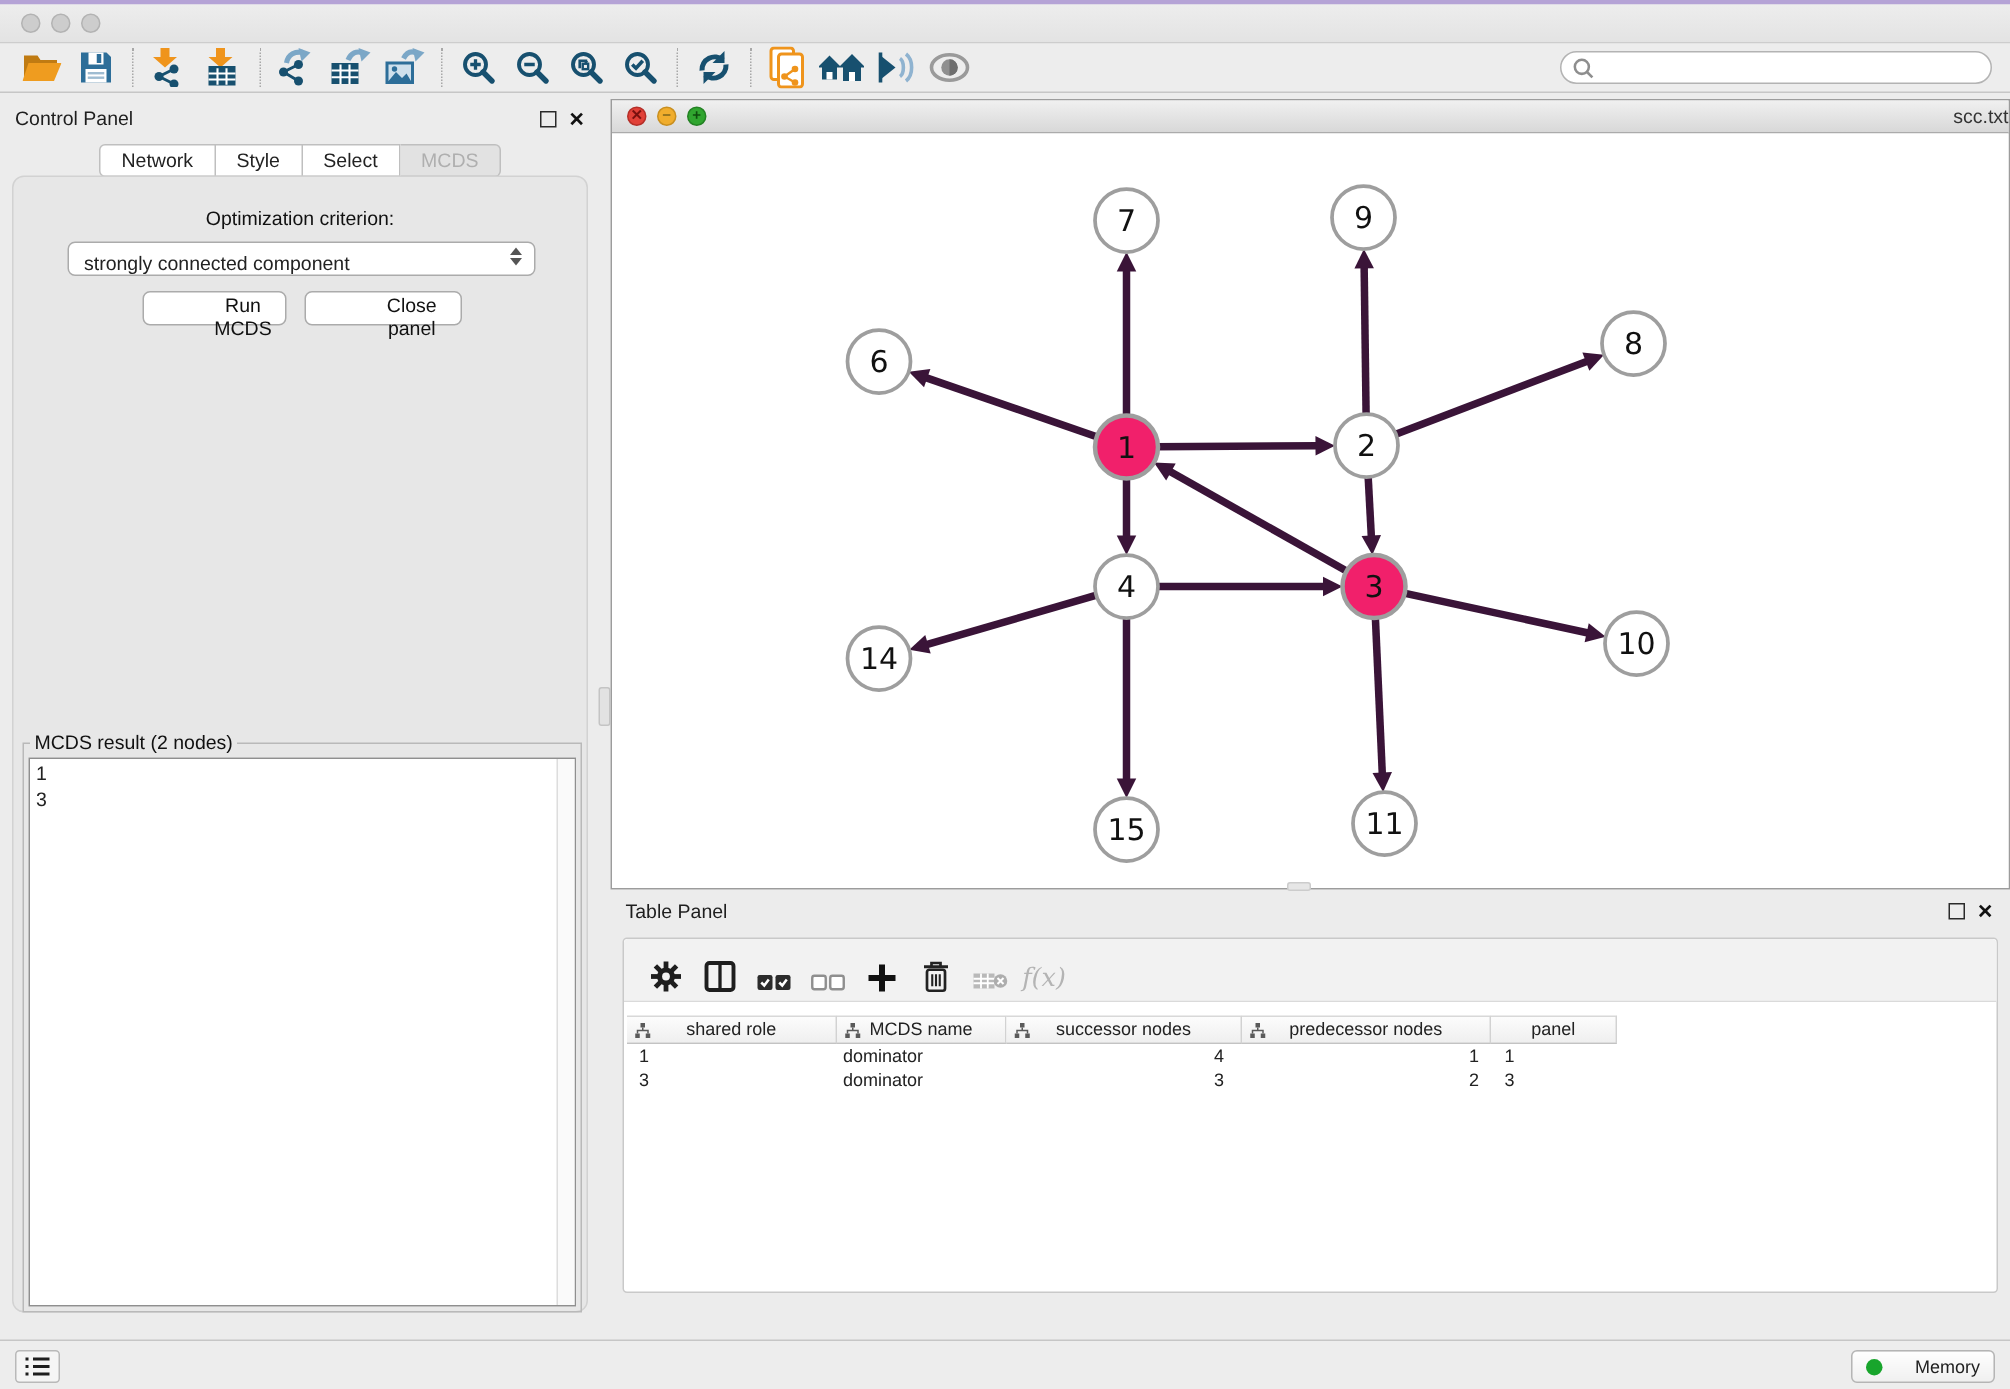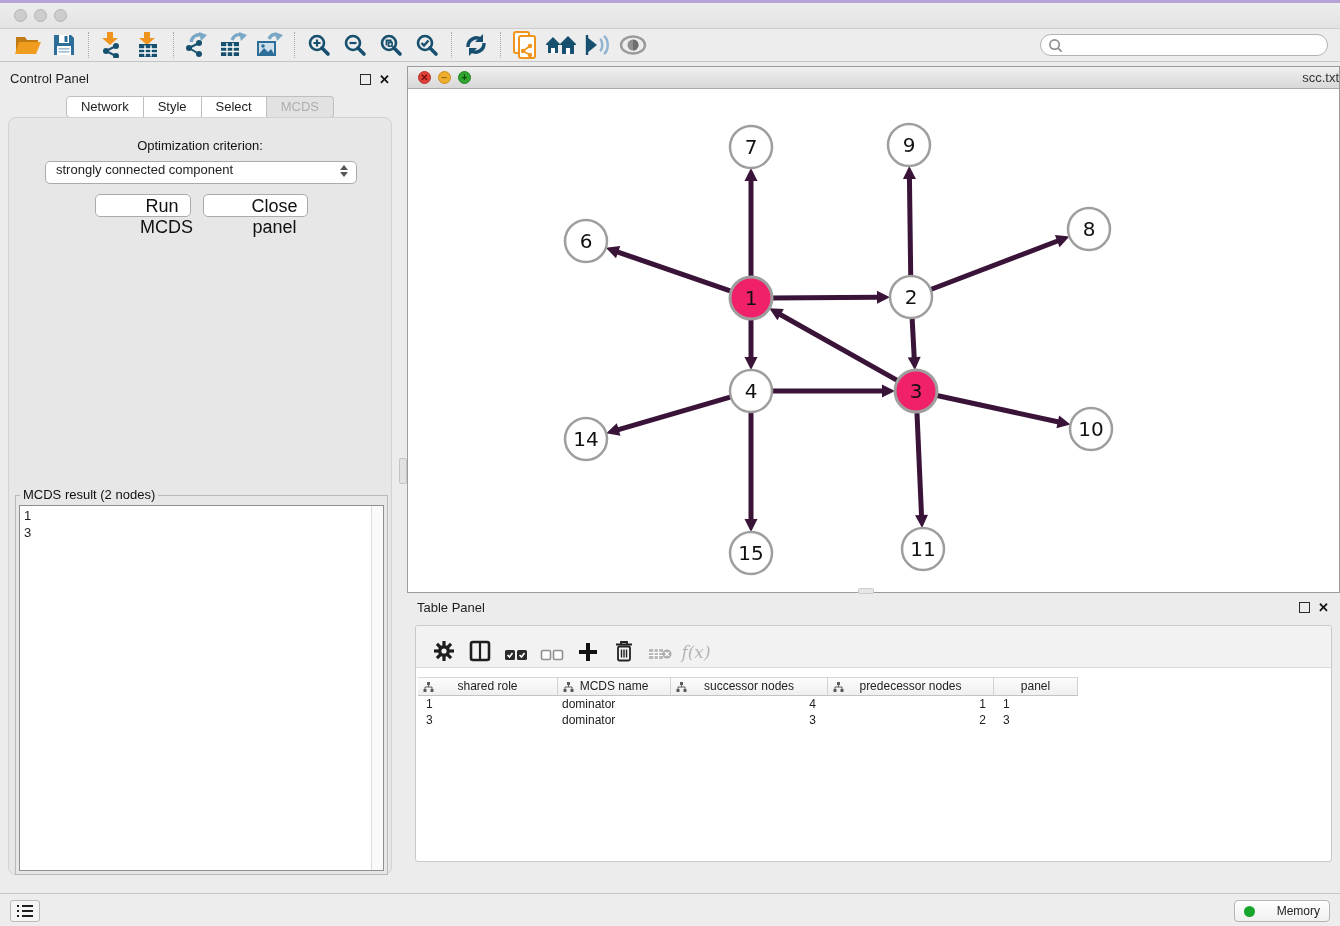--- a/index.html
+++ b/index.html
@@ -30,27 +30,27 @@
   .cp-tabs{position:absolute;left:0;top:96px;width:400px;display:flex;justify-content:center;}
   .tab{height:20px;line-height:20px;padding:0 14px;font-size:13px;background:#fff;
        border:1px solid #BFBFBF;border-left:none;cursor:pointer;}
   .tab:first-child{border-left:1px solid #BFBFBF;border-radius:4px 0 0 4px;}
   .tab:last-child{border-radius:0 4px 4px 0;}
   .tab.active{background:#E2E2E2;color:#AFAFAF;}
   .cp-card{position:absolute;left:8px;top:117px;width:384px;height:758px;background:#E7E7E7;
            border:1px solid #D2D2D2;border-radius:8px;box-sizing:border-box;}
   .opt-label{position:absolute;left:0;top:20px;width:100%;text-align:center;font-size:13px;color:#111;}
   .dropdown{position:absolute;left:36px;top:43px;width:312px;height:23px;background:#fff;
-            border:1px solid #ABABAB;border-radius:5px;display:flex;align-items:flex-start;
+            border:1px solid #ABABAB;border-radius:5px;display:flex;align-items:flex-end;
             padding-left:10px;box-sizing:border-box;font-size:13px;cursor:pointer;}
   .dd-arrows{position:absolute;right:8px;top:3px;display:flex;flex-direction:column;gap:2px;}
   .dd-up{width:0;height:0;border-left:4px solid transparent;border-right:4px solid transparent;border-bottom:5px solid #555;}
   .dd-down{width:0;height:0;border-left:4px solid transparent;border-right:4px solid transparent;border-top:5px solid #555;}
   .cp-btn{position:absolute;top:76px;height:23px;background:#fff;border:1px solid #ABABAB;border-radius:5px;
-          font-size:18px;font-family:"Liberation Sans",sans-serif;cursor:pointer;color:#111;padding-left:44px;}
+          font-size:13px;font-family:"Liberation Sans",sans-serif;cursor:pointer;color:#111;padding-left:44px;}
   .result-group{position:absolute;left:6px;top:377px;width:371px;height:378px;border:1px solid #B9B9B9;}
   .result-legend{position:absolute;left:4px;top:-9px;background:#E7E7E7;padding:0 3px;font-size:13px;color:#111;}
   .result-text{position:absolute;left:3px;top:9px;right:3px;bottom:3px;background:#fff;
                border:1px solid #8F8F8F;font-size:13px;line-height:17px;padding:1px 4px;
                white-space:pre;overflow:hidden;}
   .result-scroll{position:absolute;right:4px;top:10px;bottom:4px;width:11px;background:#FAFAFA;border-left:1px solid #DDD;}
   
   .net-window{position:absolute;left:407px;top:66px;width:933px;height:527px;background:#fff;
               border:1px solid #9C9C9C;box-sizing:border-box;}
   .net-titlebar{position:absolute;left:0;top:0;width:100%;height:22px;

